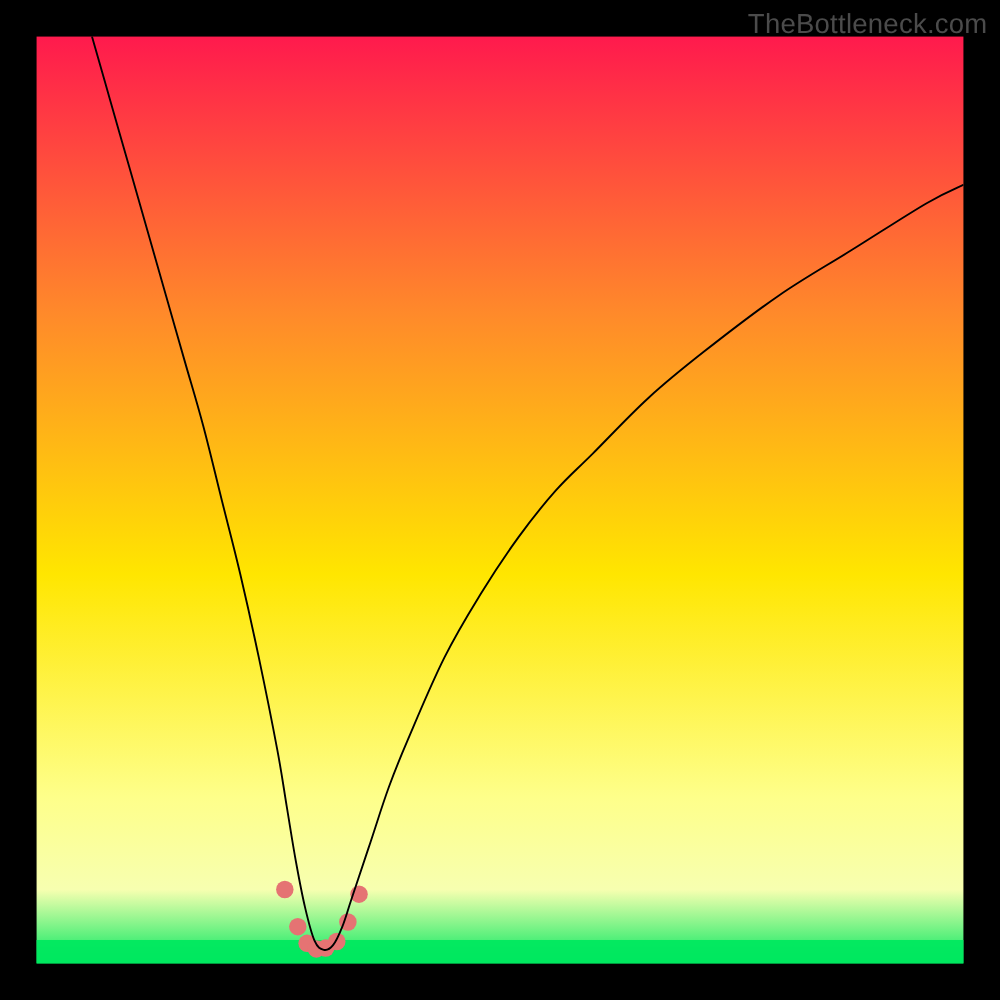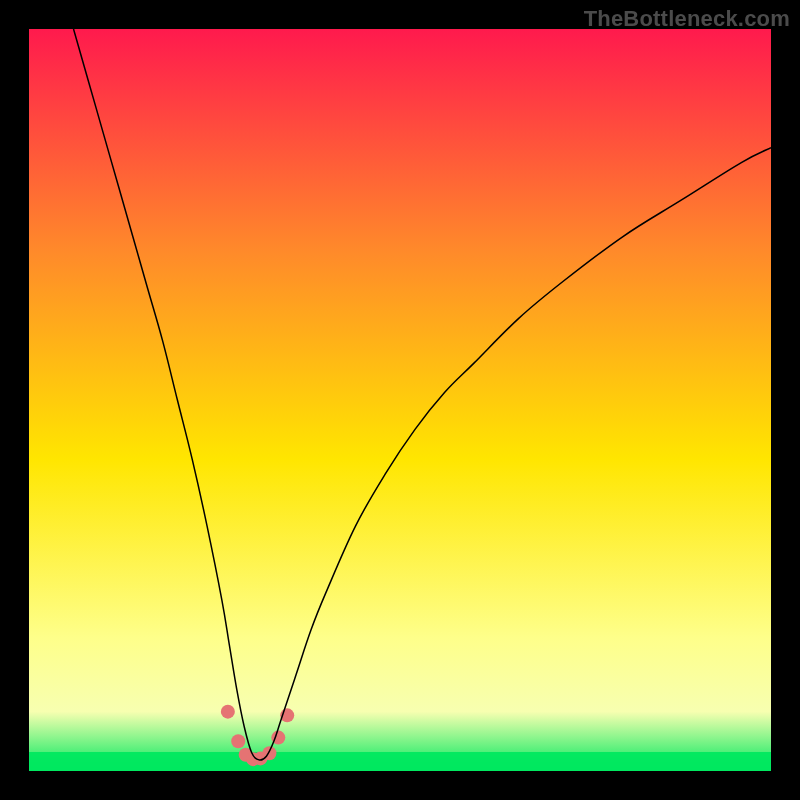--- a/index.html
+++ b/index.html
@@ -23,21 +23,21 @@
     width: 742px;
     height: 742px;
     overflow: hidden;
   }
   .watermark {
     position: absolute;
     top: 6px;
     right: 10px;
     color: #4b4b4b;
     font-size: 22px;
-    font-weight: 700;
+    font-weight: 400;
     letter-spacing: 0.2px;
     user-select: none;
   }
   svg { display: block; }
 </style>
 </head>
 <body>
 
 <div class="frame">
 

